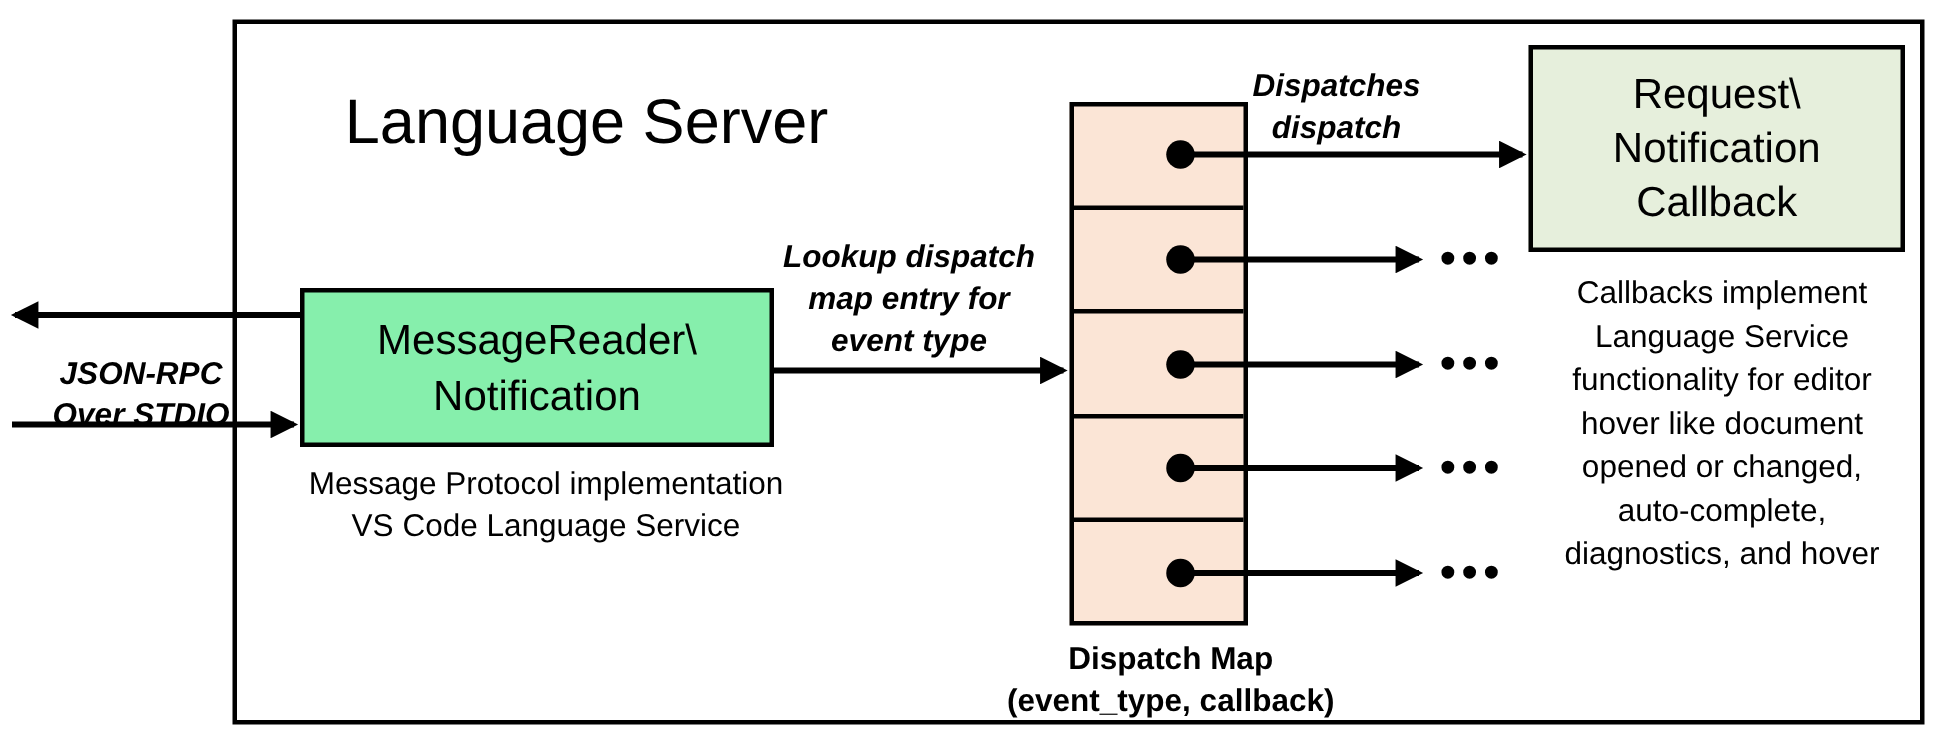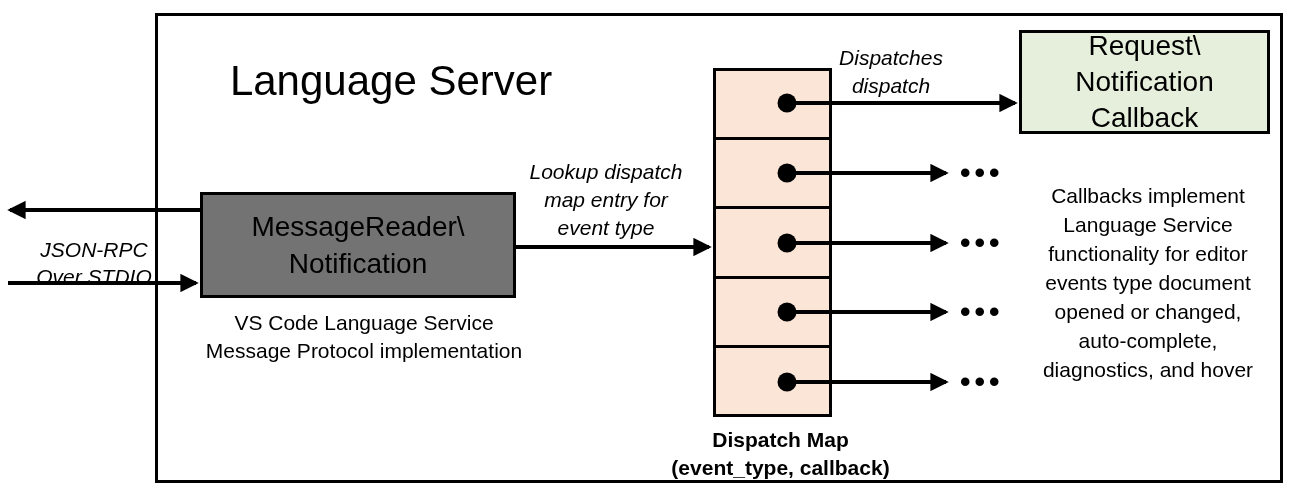--- a/index.html
+++ b/index.html
@@ -37,46 +37,47 @@
     box-sizing: border-box;
     display: flex;
     flex-direction: column;
     justify-content: center;
     align-items: center;
     text-align: center;
   }
   .reader-box {
     left: 200px; top: 192px;
     width: 316px; height: 106px;
-    background: #737373;
+    background: #86efac;
     font-size: 28px;
     line-height: 37px;
   }
   .callback-box {
     left: 1019px; top: 30px;
-    width: 251px; height: 104px;
+    width: 251px; height: 138px;
     background: #e6efdc;
     font-size: 28px;
     line-height: 36px;
   }
   .caption {
     position: absolute;
     text-align: center;
     font-size: 21px;
     line-height: 28px;
   }
   .reader-caption { left: 169px; top: 309px; width: 390px; }
   .map-caption    { left: 648px; top: 426px; width: 265px; font-weight: bold; }
   .note           { left: 1012px; top: 181px; width: 272px; font-size: 21px; line-height: 29px; }
   .flow-label {
     position: absolute;
     text-align: center;
     font-style: italic;
     font-size: 21px;
     line-height: 27px;
+    font-weight: bold;
   }
   .io-label         { left: 18px;  top: 222px; width: 152px; margin-top: 14px; }
   .lookup-label     { left: 513px; top: 158px; width: 186px; line-height: 28px; }
   .dispatches-label { left: 810px; top: 44px;  width: 162px; line-height: 28px; }
   .dispatch-map {
     position: absolute;
     left: 713px; top: 68px;
     width: 119px; height: 349px;
     border: 3px solid #000;
     box-sizing: border-box;
@@ -117,22 +118,22 @@
     <div>JSON-RPC</div>
     <div>Over STDIO</div>
   </div>
 
   <div class="box reader-box">
     <div>MessageReader\</div>
     <div>Notification</div>
   </div>
 
   <div class="caption reader-caption">
+    <div>Message Protocol implementation</div>
     <div>VS Code Language Service</div>
-    <div>Message Protocol implementation</div>
   </div>
 
   <div class="flow-label lookup-label">
     <div>Lookup dispatch</div>
     <div>map entry for</div>
     <div>event type</div>
   </div>
 
   <div class="dispatch-map">
     <div class="dispatch-cell"></div>
@@ -155,21 +156,21 @@
   <div class="box callback-box">
     <div>Request\</div>
     <div>Notification</div>
     <div>Callback</div>
   </div>
 
   <div class="caption note">
     <div>Callbacks implement</div>
     <div>Language Service</div>
     <div>functionality for editor</div>
-    <div>events type document</div>
+    <div>hover like document</div>
     <div>opened or changed,</div>
     <div>auto-complete,</div>
     <div>diagnostics, and hover</div>
   </div>
 
   <div class="ellipsis" style="top:162px">•••</div>
   <div class="ellipsis" style="top:232px">•••</div>
   <div class="ellipsis" style="top:301px">•••</div>
   <div class="ellipsis" style="top:371px">•••</div>
 

